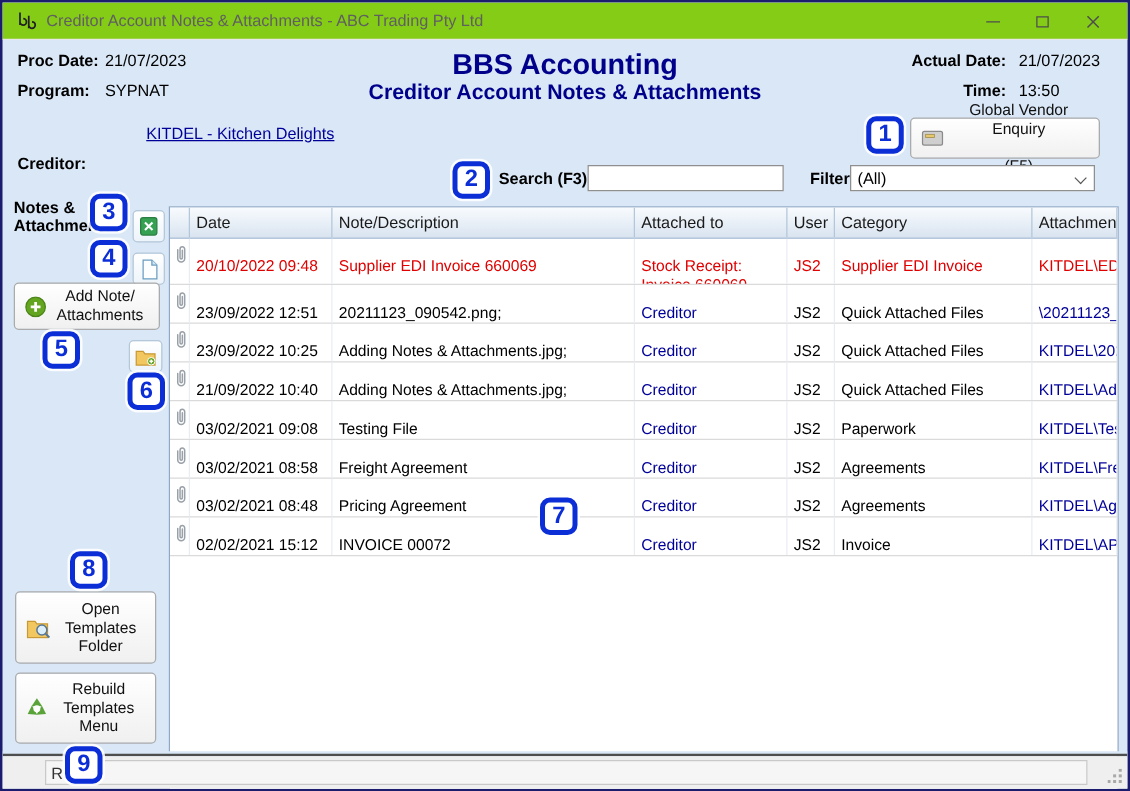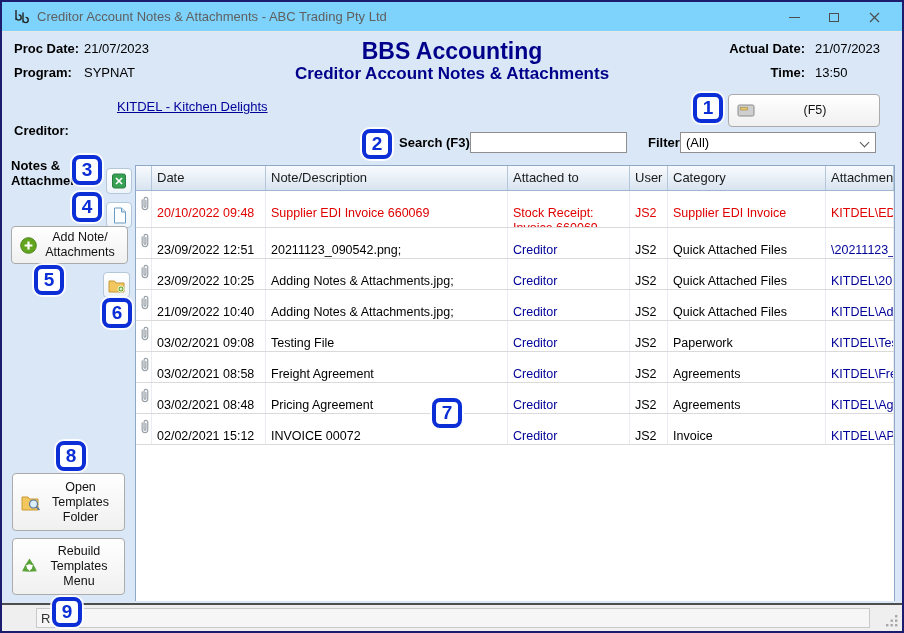--- a/index.html
+++ b/index.html
@@ -3,21 +3,21 @@
 <meta charset="utf-8">
 <style>
   * { margin:0; padding:0; box-sizing:border-box; }
   html,body { background:#9a9a9a; }
   body { font-family:"Liberation Sans", sans-serif; }
 
   .window { position:relative; width:904px; height:633px; background:#d9e7f6;
             border:2px solid #1c1c6e; overflow:hidden; }
 
   
-  .titlebar { position:absolute; top:0; left:0; right:0; height:30px; background:#7dd3fc;
+  .titlebar { position:absolute; top:0; left:0; right:0; height:30px; background:#84cc16;
               border-bottom:1px solid #e8e8e8; display:flex; align-items:center; z-index:5; }
   .tb-logo { margin-left:10px; width:17px; height:17px; flex:0 0 auto; }
   .tb-title { font-size:13px; color:#606060; margin-left:8px; white-space:nowrap; }
   .tb-controls { position:absolute; right:8px; top:0; height:30px; display:flex; }
   .tb-btn { width:40px; height:30px; display:flex; align-items:center; justify-content:center; cursor:default; }
   .glyph-min { width:11px; height:0; border-top:1px solid #4d4d4d; }
   .glyph-max { width:10px; height:9px; border:1px solid #4d4d4d; }
 
   
   .abs { position:absolute; }
@@ -130,20 +130,21 @@
 
   <span class="abs lbl" style="left:12px; top:106px;margin-top:15px;">Creditor:</span>
   <span class="abs link" style="left:115px; top:97px;">KITDEL - Kitchen Delights</span>
 
   <div class="btn" style="left:726px; top:92px; width:152px; height:33px;">
     <svg class="ic" width="18" height="15" viewBox="0 0 18 15">
       <rect x="1" y="2" width="16" height="11" rx="1.5" fill="#cfcfcf" stroke="#8a8a8a"></rect>
       <rect x="3.5" y="4.5" width="7" height="2.5" fill="#e8c86e" stroke="#a5924e" stroke-width="0.7"></rect>
     </svg>
     <div class="txt">
+      <div>Global Vendor Enquiry</div>
       <div>(F5)</div>
     </div>
   </div>
 
   <span class="abs lbl" style="left:397px; top:133px;">Search (F3):</span>
   <input class="input" style="left: 468px; top: 130px; width: 157px; height: 21px;" value="">
   <span class="abs lbl" style="left:646px; top:133px;">Filter:</span>
   <div class="select" style="left:678px; top:130px; width:196px; height:21px;">
     <span>(All)</span>
     <span class="chev"></span>

